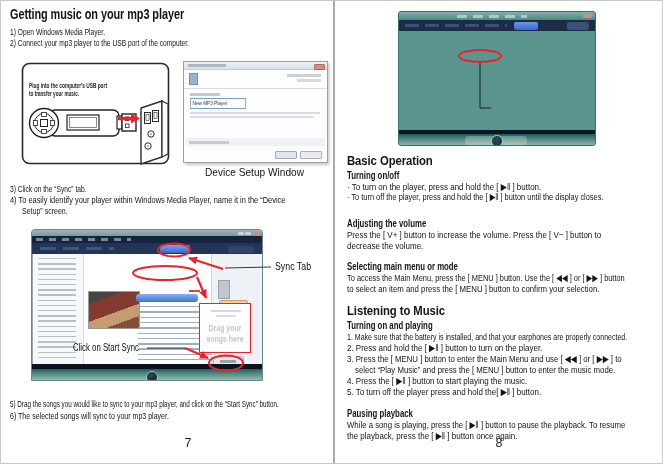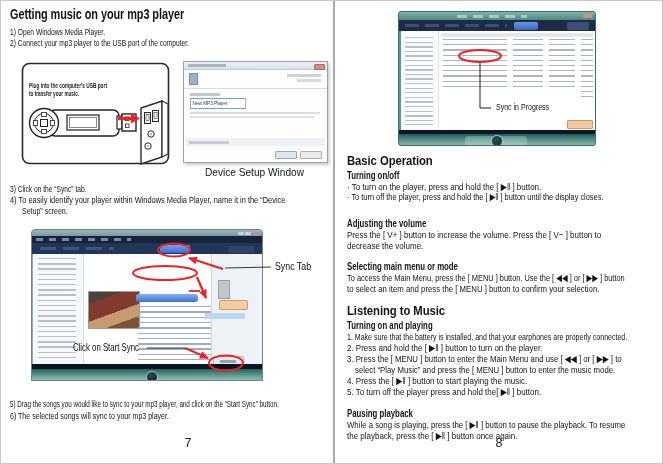--- a/index.html
+++ b/index.html
@@ -206,20 +206,28 @@
       <div class="startsync">
           <i></i>
         </div>
     </div>
     <div class="w7black"></div>
     <div class="w7play">
       <div class="playcircle"></div>
     </div>
   </div>
 
+  <div class="dragbox">
+    <div class="g1"></div>
+    <div class="g2"></div>
+    <div class="dragtxt">
+      <div>Drag your</div>
+      <div>songs here</div>
+    </div>
+  </div>
 
   <div class="annot" style="left:274px;top:260px;transform:scaleX(.88);">Sync Tab</div>
   <div class="annot" style="left:72px;top:341px;transform:scaleX(.78);">Click on Start Sync</div>
 
   <svg class="ov" style="left:0;top:226px;" width="333" height="158" viewBox="0 0 333 158">
     <defs>
       <marker id="ah" markerUnits="userSpaceOnUse" markerWidth="10" markerHeight="8" refX="8" refY="4" orient="auto">
         <path d="M0,0 L9,4 L0,8 Z" fill="#e8232a"></path>
       </marker>
     </defs>
@@ -241,32 +249,20 @@
   <div class="win8">
     <div class="w8strip">
         <i></i>
       </div>
     <div class="w8close"></div>
     <div class="w8bar">
       <i></i>
       <span class="w8blue"></span>
       <span class="w8tab2"></span>
     </div>
-    <div class="w8content">
-      <div class="w8side">
-          <i></i>
-        </div>
-      <div class="w8head"></div>
-      <div class="w8c" style="left:42px;top:8px;width:64px;height:52px;"></div>
-      <div class="w8c" style="left:112px;top:8px;width:30px;height:52px;"></div>
-      <div class="w8c" style="left:148px;top:8px;width:26px;height:52px;"></div>
-      <div class="w8c" style="left:180px;top:8px;width:12px;height:58px;"></div>
-      <div class="w8peach"></div>
-      <div class="w8lab">Sync in Progress</div>
-    </div>
     <div class="w8black"></div>
     <div class="w8play">
       <div class="w8mid"></div>
       <div class="w8circle"></div>
     </div>
     <svg class="ov" style="left:0;top:0;" width="198" height="135" viewBox="0 0 198 135">
       <ellipse cx="81" cy="44" rx="21" ry="6" fill="none" stroke="#e8232a" stroke-width="2"></ellipse>
       <polyline points="81,51 81,96 92,96" fill="none" stroke="#1a1a1a" stroke-width="1"></polyline>
     </svg>
   </div>

